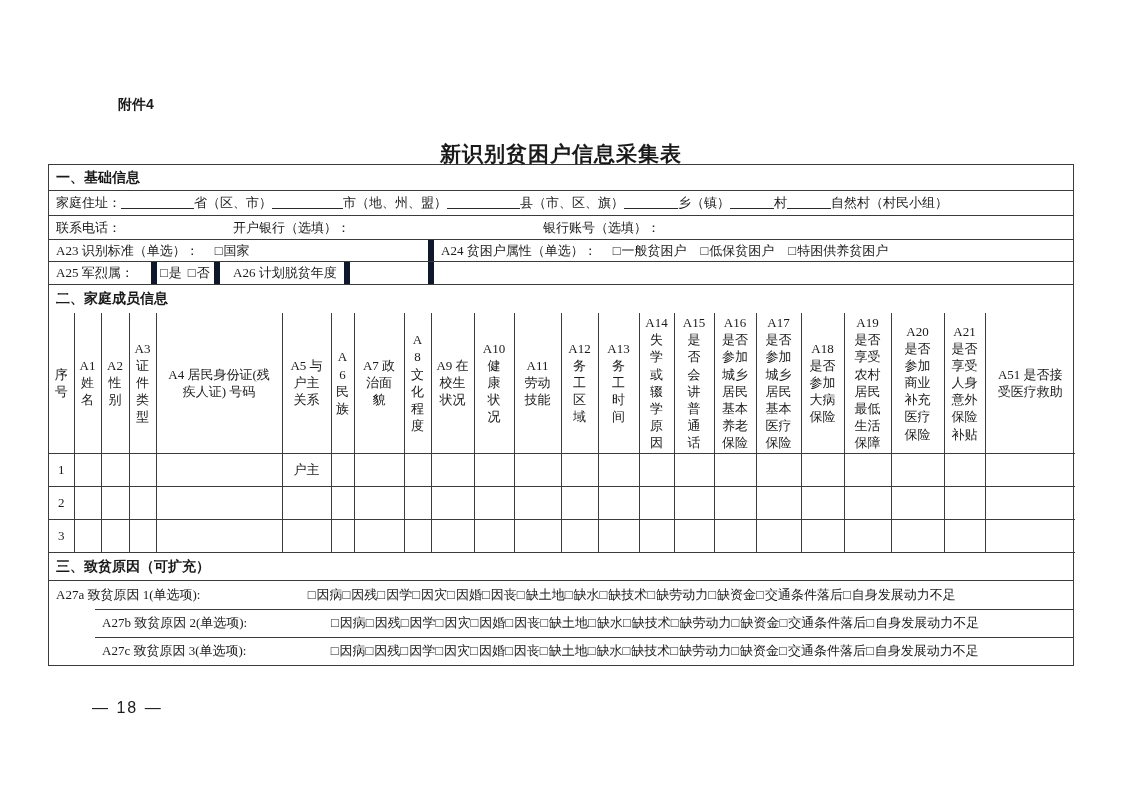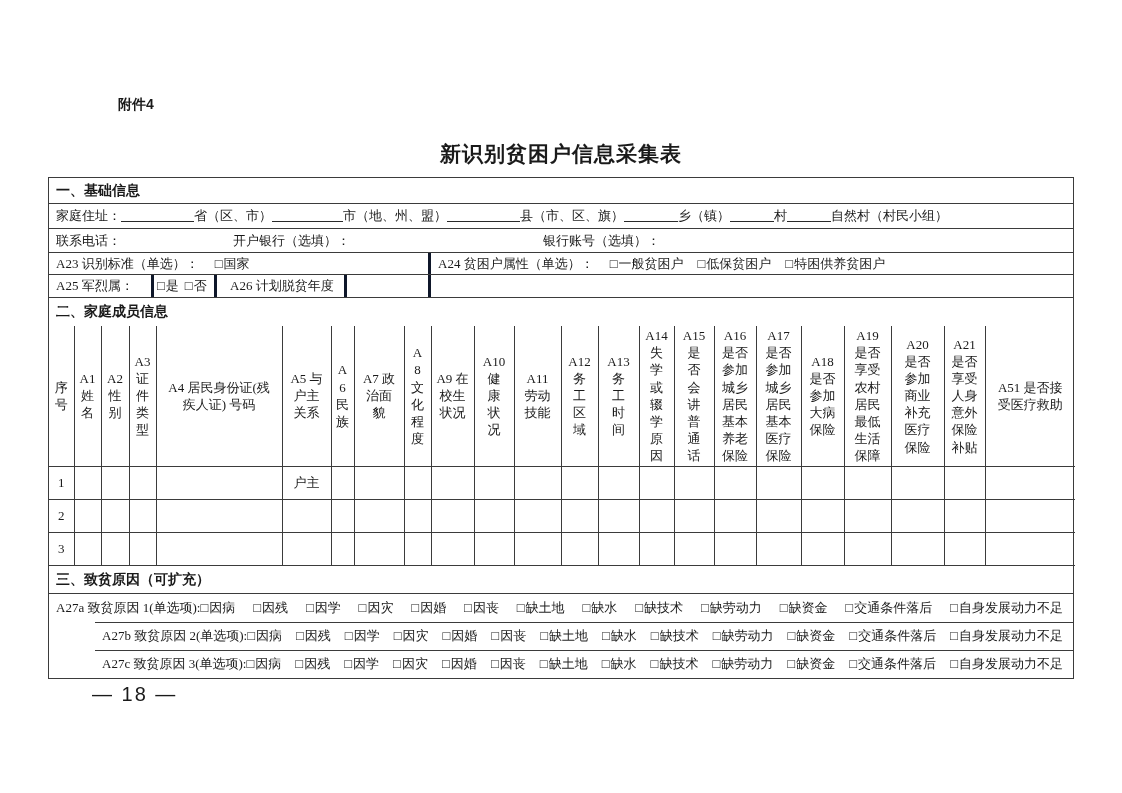--- a/index.html
+++ b/index.html
@@ -2,33 +2,33 @@
 <html><head>
 <meta charset="utf-8">
 <style>
   * { margin:0; padding:0; box-sizing:border-box; }
   html,body { width:1122px; height:793px; background:#ffffff; }
   body { font-family:"Liberation Serif","DejaVu Serif",serif; color:#1a1a1a; font-size:13px; position:relative; overflow:hidden; }
 
   .attachment { position:absolute; left:118px; top:96px; font-size:14px; font-weight:bold; font-family:"Liberation Sans","DejaVu Sans",sans-serif; }
   .doc-title { position:absolute; left:0; top:140px; width:1122px; text-align:center; font-size:21px; font-weight:bold; letter-spacing:1px; }
 
-  .form { position:absolute; left:48px; top:177px; width:1026px; border:1.5px solid #3b3b3b; background:#fff; }
+  .form { position:absolute; left:48px; top:164px; width:1026px; border:1.5px solid #3b3b3b; background:#fff; }
 
   .sec-heading { height:26px; line-height:25px; padding-left:7px; font-weight:bold; font-size:14px; border-bottom:1px solid #3b3b3b; }
   .sec-heading.no-bb { border-bottom:none; }
 
   .frow { border-bottom:1px solid #3b3b3b; position:relative; }
   .row-address { height:25px; line-height:24px; padding-left:7px; white-space:nowrap; }
   .row-contact { height:24px; }
   .row-contact span { position:absolute; top:0; line-height:23px; }
   .row-a23, .row-a25 { display:flex; }
   .row-a23 { height:22px; line-height:21px; }
   .row-a25 { height:23px; line-height:22px; }
-  .fcell { border-left:3px solid #0f172a; padding-left:7px; white-space:nowrap; }
+  .fcell { border-left:6px solid #0f172a; padding-left:7px; white-space:nowrap; }
   .fcell:first-child { border-left:none; }
 
   .blank { display:inline-block; border-bottom:1px solid #2a2a2a; height:15px; vertical-align:-2px; }
   .bw1{width:73px;} .bw2{width:71px;} .bw3{width:73px;} .bw4{width:54px;} .bw5{width:44px;} .bw6{width:44px;}
 
   .optgroup { display:inline-flex; gap:14px; margin-left:16px; }
   .opt { white-space:nowrap; }
   .cb { display:inline-block; margin-right:1px; }
 
   table.members { table-layout:fixed; width:100%; border-collapse:collapse; }
@@ -37,23 +37,23 @@
   table.members td:last-child { border-right:none; }
   table.members tr.hrow td { border-top:none; }
   tr.hrow { height:140px; }
   .mhead span { white-space:pre-line; line-height:1.32; font-size:13px; display:inline-block; }
   tr.mrow { height:33px; font-size:13px; }
 
   .sec-heading.sec3 { border-top:none; height:28px; line-height:27px; }
   .row-cause { height:28px; display:flex; align-items:center; padding:0 10px 0 7px; white-space:nowrap; }
   .row-cause + .row-cause { border-top:1px solid #3b3b3b;margin-left:46px; }
   .cause-label { flex:0 0 auto; }
-  .cause-opts { flex:1 1 auto; display:flex; justify-content:space-between; margin-left:0;gap:8px; }
-
-  .page-number { position:absolute; left:92px; top:683px; font-size:20px; font-family:"Liberation Sans","DejaVu Sans",sans-serif; letter-spacing:2px; }
+  .cause-opts { flex:1 1 auto; display:flex; justify-content:center; margin-left:0; }
+
+  .page-number { position:absolute; left:92px; top:699px; font-size:16px; font-family:"Liberation Sans","DejaVu Sans",sans-serif; letter-spacing:2px; }
 </style>
 </head>
 <body>
 
 <div class="attachment">附件4</div>
 <div class="doc-title">新识别贫困户信息采集表</div>
 
 <div class="form">
 
   <div class="sec-heading">一、基础信息</div>

